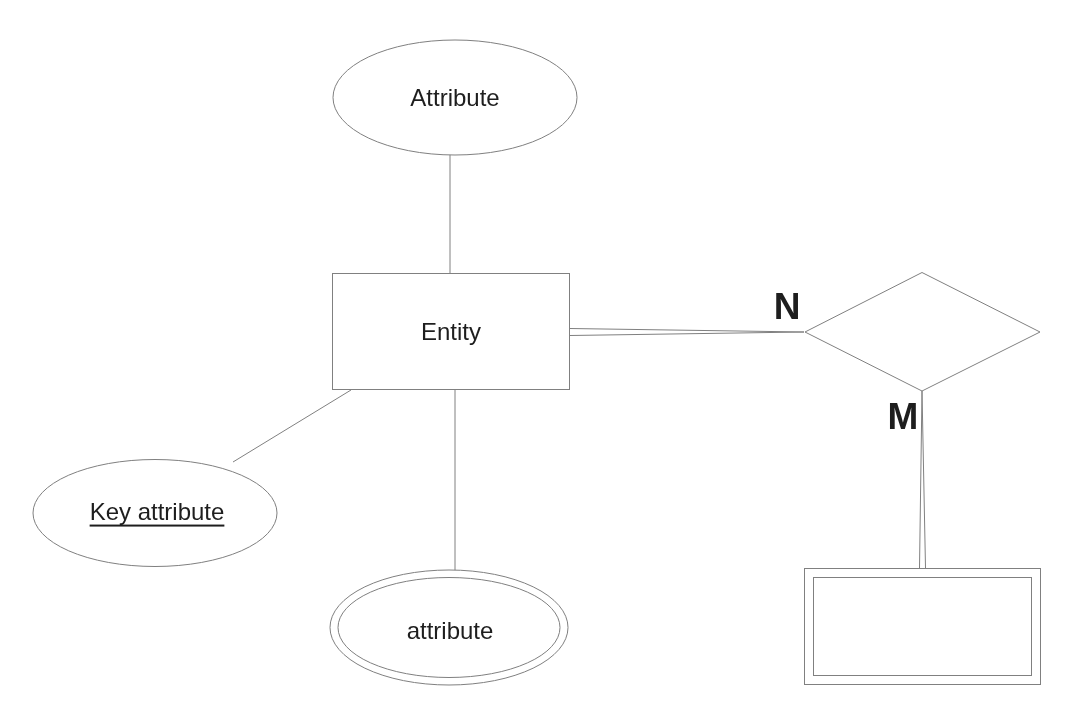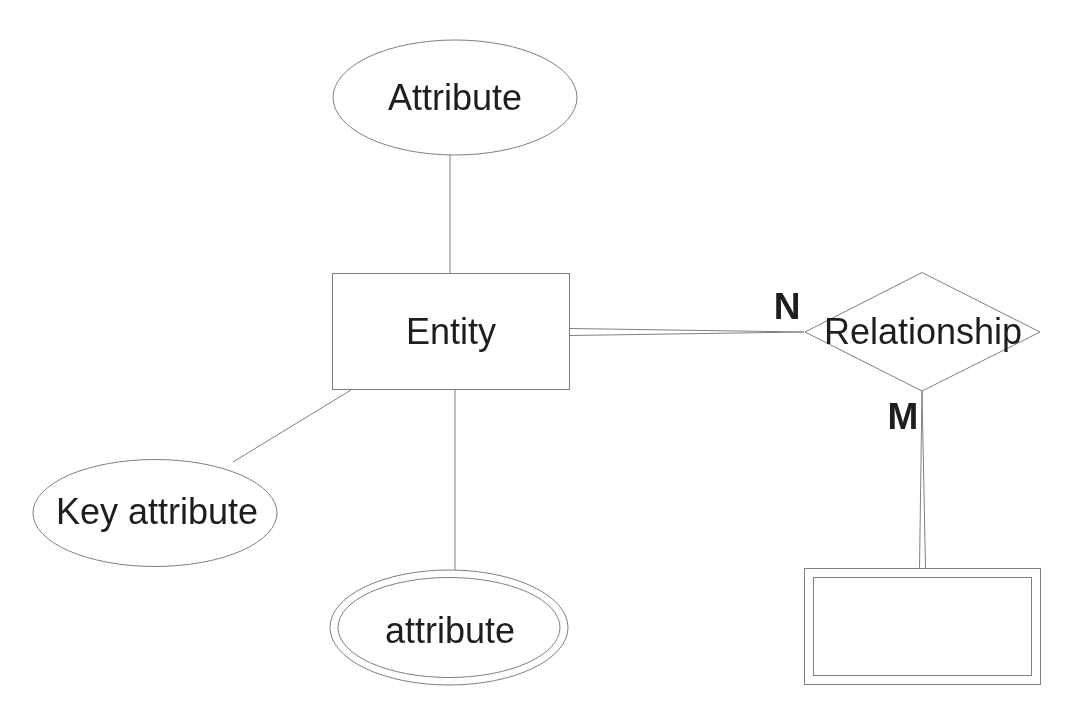--- a/index.html
+++ b/index.html
@@ -29,27 +29,28 @@
     stroke: #808080;
     stroke-width: 1;
     fill: none;
   }
   .shape-layer .filled {
     fill: #ffffff;
   }
   .node-label {
     position: absolute;
     transform: translate(-50%, -50%);
-    font-size: 36px;
+    font-size: 24px;
     color: #1e1e1e;
     white-space: nowrap;
     text-align: center;
     line-height: 1.12;
   }
   .underlined {
+    text-decoration: underline;
     text-decoration-thickness: 2px;
     text-underline-offset: 5px;
   }
   .cardinality-label {
     position: absolute;
     transform: translate(-50%, -50%);
     font-size: 37px;
     font-weight: 600;
     color: #1e1e1e;
     white-space: nowrap;
@@ -77,21 +78,20 @@
     <ellipse class="filled" cx="449" cy="627.5" rx="119" ry="57.5"></ellipse>
     <ellipse cx="449" cy="627.5" rx="111" ry="50"></ellipse>
     <rect class="filled" x="804.5" y="568.5" width="236" height="116"></rect>
     <rect x="813.5" y="577.5" width="218" height="98"></rect>
   </svg>
 
   <div class="node-label" style="left:455px; top:98px;">Attribute</div>
 
   <div class="node-label" style="left:451px; top:332px;">Entity</div>
 
-  <div class="node-label" style="left:923px; top:332px;">Relationship</div>
 
   <div class="node-label underlined" style="left:157px; top:512px;">Key attribute</div>
 
   <div class="node-label" style="left:450px; top:631px;">
     <div>attribute</div>
   </div>
 
 
   <div class="cardinality-label" style="left:787px; top:307px;">N</div>
 

